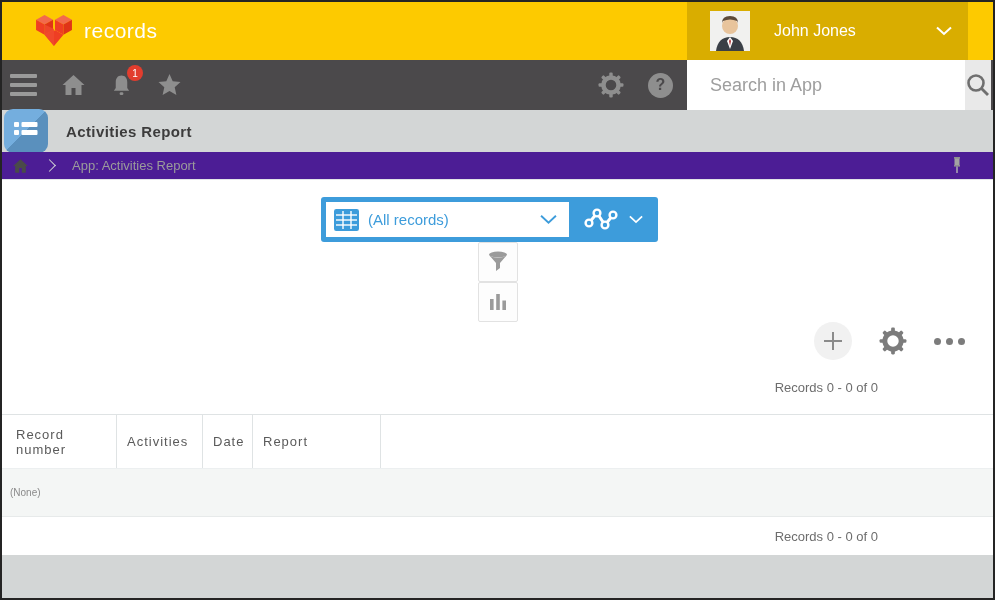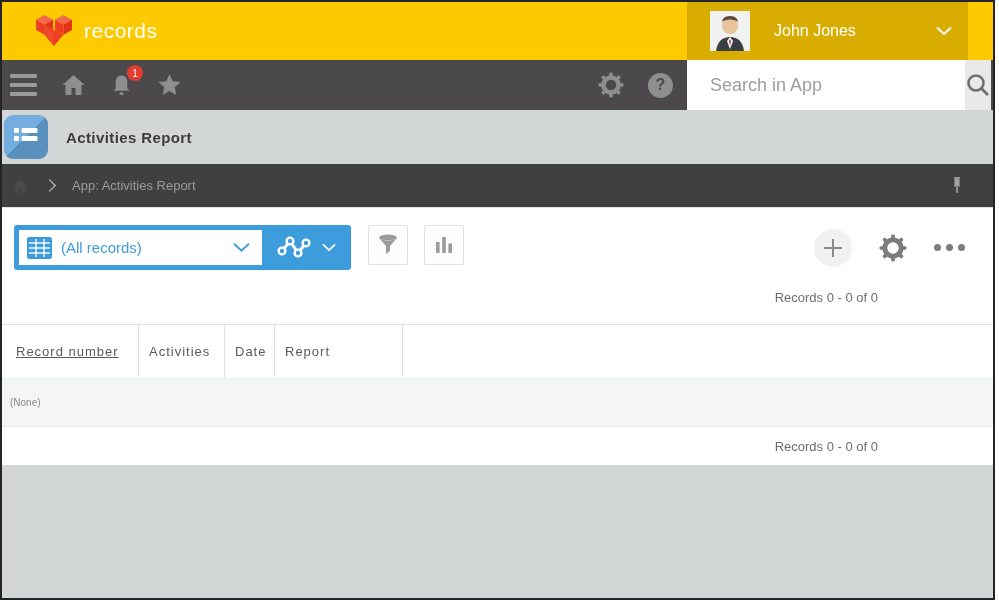--- a/index.html
+++ b/index.html
@@ -35,38 +35,38 @@
                  font-size: 16px; font-weight: bold; display: flex; align-items: center; justify-content: center;
                  margin-left: 24px; cursor: pointer; }
   .search-group { width: 281px; height: 50px; margin-left: 14px; margin-right: 25px; display: flex; }
   .search-input { flex: 1; border: 0; outline: none; padding: 0 23px; font-size: 18px; color: #444;
                   font-family: "Liberation Sans", sans-serif; }
   .search-input::placeholder { color: #9e9e9e; }
   .search-btn { width: 46px; background: #e9e9e9; border: 0; display: flex; align-items: center;
                 justify-content: center; cursor: pointer; }
 
   
-  .appbar { height: 54px; background: #d3d6d6; display: flex; align-items: center; flex-shrink: 0; }
+  .appbar { height: 42px; background: #d3d6d6; display: flex; align-items: center; flex-shrink: 0; }
   .app-icon { width: 44px; height: 44px; margin-left: 2px; border-radius: 9px; flex-shrink: 0;
               background: linear-gradient(135deg, #74aede 0%, #74aede 50%, #5a90bd 50%, #5a90bd 100%);
               display: flex; align-items: center; justify-content: center; }
   .app-title { margin-left: 18px; font-size: 15px; font-weight: bold; color: #3c3c3c; letter-spacing: .4px; }
 
   
-  .breadcrumb { height: 44px; background: #404040; border-bottom: 1px solid #e1e5e6;
+  .breadcrumb { height: 28px; background: #4c1d95; border-bottom: 1px solid #e1e5e6;
                 display: flex; align-items: center; flex-shrink: 0; }
   .bc-home { margin-left: 10px; color: #4a4a4a; display: flex; cursor: pointer; }
   .bc-sep { width: 9px; height: 9px; border-top: 1px solid #cfd3d4; border-right: 1px solid #cfd3d4;
             transform: rotate(45deg); margin-left: 16px; }
   .bc-text { margin-left: 18px; font-size: 13px; color: #9b9b9b; }
   .bc-pin { margin-left: auto; margin-right: 30px; display: flex; cursor: pointer; }
 
   
   .content { background: #fff; }
-  .toolbar { display: flex; padding: 17px 28px 0 12px; }
+  .toolbar { display: flex; align-items: center; padding: 17px 28px 0 12px; flex-direction: column; }
   .view-group { display: flex; background: #3d9cdb; border-radius: 3px; height: 45px; align-items: stretch; }
   .view-select { background: #fff; margin: 5px 0 5px 5px; width: 243px; display: flex; align-items: center;
                  cursor: pointer; }
   .view-table-icon { margin-left: 8px; display: flex; }
   .view-label { color: #3d9cdb; font-size: 15px; margin-left: 9px; flex: 1; }
   .view-chevron { margin-right: 12px; display: flex; }
   .graph-segment { width: 89px; display: flex; align-items: center; justify-content: center; gap: 9px;
                    cursor: pointer; }
   .tool-btn { width: 40px; height: 40px; border: 1px solid #e2e2e2; background: #fdfdfd; border-radius: 2px;
               display: flex; align-items: center; justify-content: center; cursor: pointer; }
@@ -81,21 +81,21 @@
 
   .records-row-top { height: 54px; display: flex; align-items: center; justify-content: flex-end;
                      padding-right: 115px; }
   .records-text { font-size: 13px; color: #6d6d6d; }
 
   
   .records-table { border-top: 1px solid #dfe3e4; }
   .thead { display: flex; height: 53px; background: #fff; }
   .th { display: flex; align-items: center; padding-left: 14px; font-size: 13px; color: #5a5a5a;
         letter-spacing: 1px; border-right: 1px solid #dfe3e4; cursor: pointer; }
-  .th.c0 { width: 137px; text-decoration: underline; }
+  .th.c0 { width: 115px; }
   .th.c1 { width: 50px; padding-left: 10px; }
   .th.c2 { width: 86px; padding-left: 10px; }
   .th.c3 { width: 128px; padding-left: 10px; }
   .empty-row { height: 49px; background: #f4f6f5; border-top: 1px solid #eceff0; border-bottom: 1px solid #e7eaea;
                display: flex; align-items: center; padding-left: 8px; }
   .empty-text { font-size: 10px; color: #8a8a8a; }
 
   .records-row-bottom { height: 38px; display: flex; align-items: center; justify-content: flex-end;
                         padding-right: 115px; background: #fff; }
 

